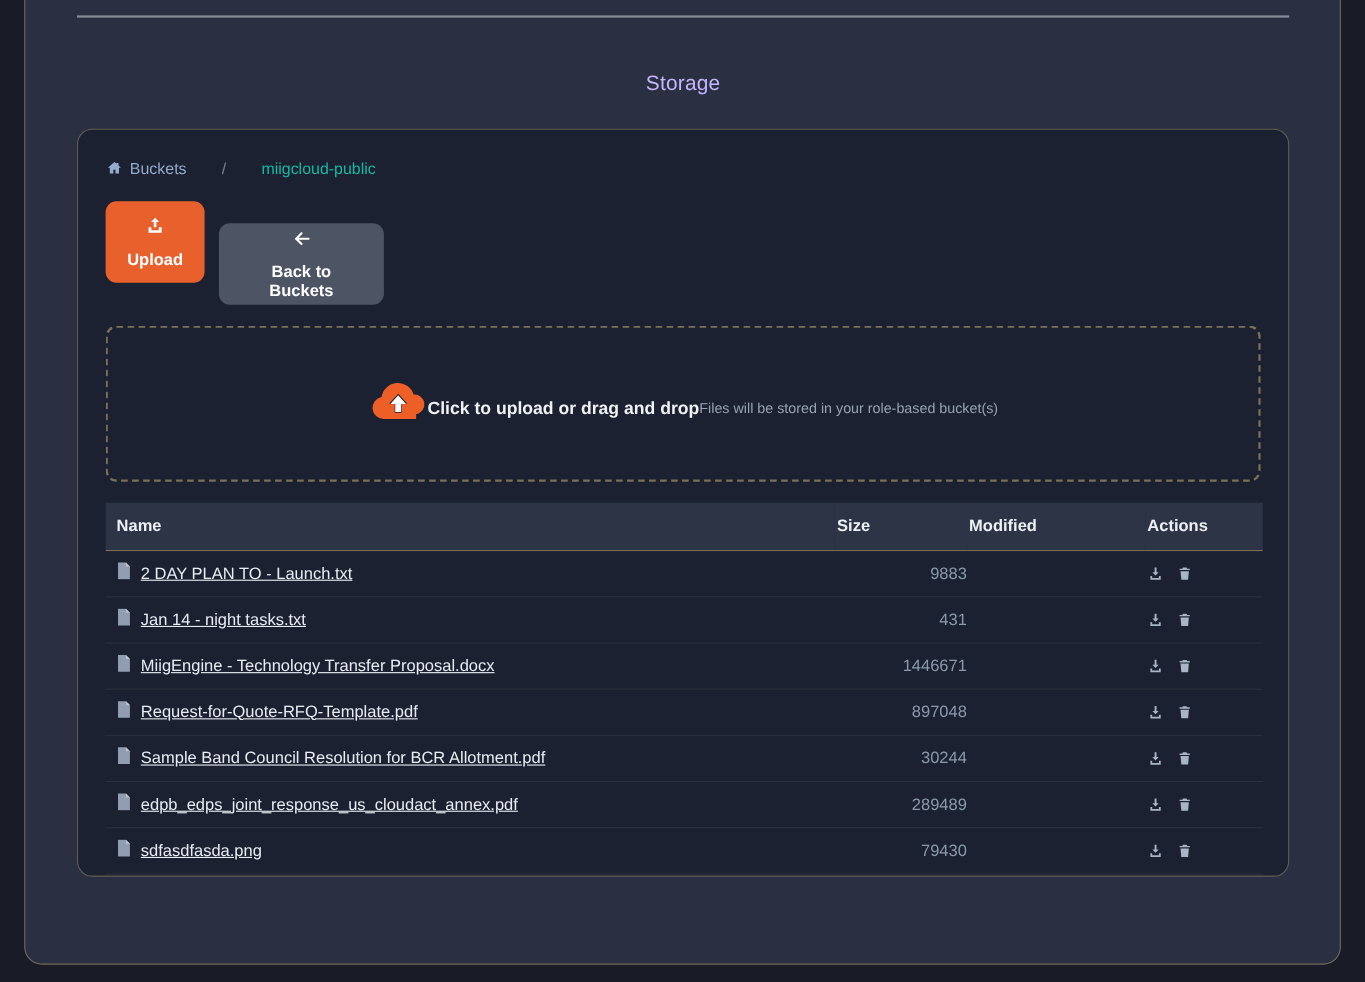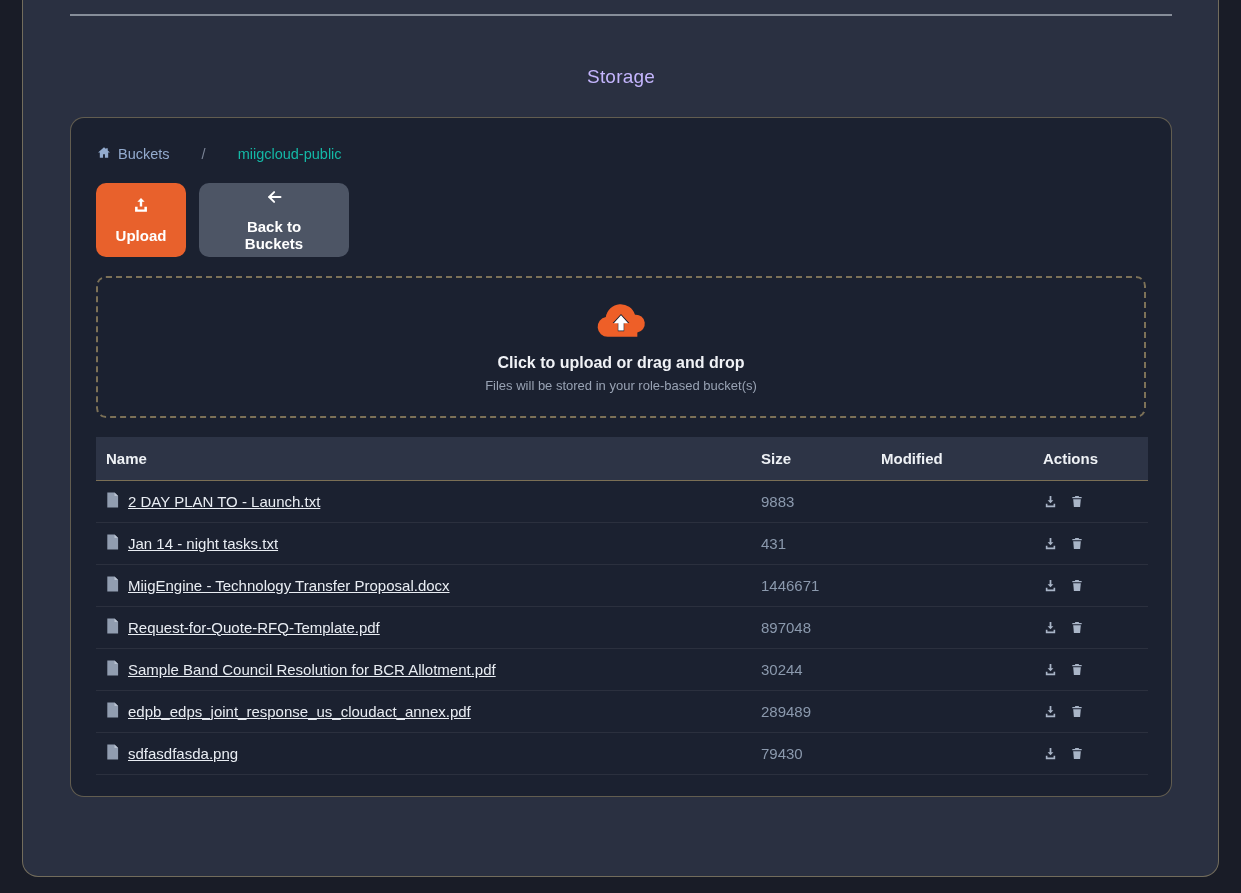--- a/index.html
+++ b/index.html
@@ -77,28 +77,28 @@
     border:none;
     border-radius:10px;
     color:#ffffff;
     font-family:"Liberation Sans", sans-serif;
     font-size:15px;
     font-weight:bold;
     cursor:pointer;
     padding:0 22px;
   }
   .btn-upload { background:#e8612c; width:90px; }
-  .btn-back   { background:#4d5565; width:150px; }
+  .btn-back   { background:#4d5565; width:150px;margin-top:20px; }
   
   .dropzone {
     margin-top:19px;
     height:142px;
     border:2px dashed #7c7157;
     border-radius:10px;
-    display:flex; flex-direction:column;
+    display:flex; flex-direction:row;
     align-items:center; justify-content:center;
     cursor:pointer;
   }
   .dropzone .dz-title {
     margin-top:9px;
     font-size:16px;
     font-weight:bold;
     color:#f0f2f6;
   }
   .dropzone .dz-sub {
@@ -131,21 +131,21 @@
   .file-table tbody td {
     height:42px;
     border-bottom:1px solid rgba(255,255,255,0.07);
     font-size:15px;
     padding:0 0 0 2px;
     overflow:hidden;
     white-space:nowrap;
   }
   .file-table tbody td.col-name { padding-left:10px; color:#e9edf3;text-decoration:underline; }
   .name-wrap { display:flex; align-items:center; gap:9px; }
-  .file-table tbody td.col-size { color:#8b99ad; }
+  .file-table tbody td.col-size { color:#8b99ad;text-align:right; }
   .file-table tbody td.col-modified { color:#8b99ad; }
   .actions-wrap { display:flex; align-items:center; gap:12px; }
   .icon-btn {
     background:none; border:none; padding:0;
     cursor:pointer;
     display:flex; align-items:center;
   }
   .icon-btn svg { display:block; }
   svg { flex:none; }
 </style>

